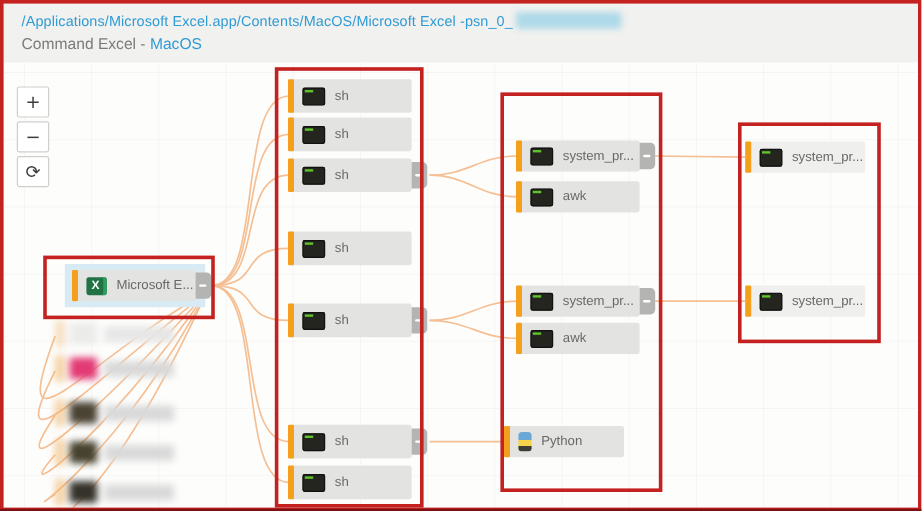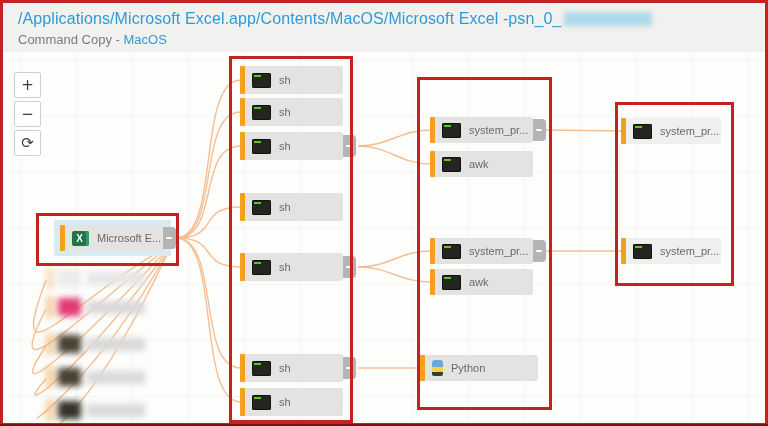--- a/index.html
+++ b/index.html
@@ -5,21 +5,21 @@
   html,body{margin:0;padding:0}
   body{
     width:768px;height:426px;position:relative;overflow:hidden;
     background:#fdfdfc;font-family:"Liberation Sans",sans-serif;
   }
   
   .header{
     position:absolute;top:3px;left:3px;right:3px;height:49px;
     background:#f1f1ef;box-sizing:border-box;padding:7px 0 0 15px;z-index:10;
   }
-  .title{font-size:16px;color:var(--title-blue);white-space:nowrap;letter-spacing:.1px}
+  .title{font-size:12px;color:var(--title-blue);white-space:nowrap;letter-spacing:.1px}
   .blur-chip{
     display:inline-block;width:88px;height:14px;background:#aed9e8;
     border-radius:2px;filter:blur(2.5px);vertical-align:-2px;margin-left:3px;
   }
   .subtitle{font-size:13px;color:#7b7b78;margin-top:4px}
   .copy{color:var(--title-blue);cursor:pointer;text-decoration:none}
   
   .canvas{
     position:absolute;left:3px;right:3px;top:52px;bottom:3px;background:#fdfdfc;
     background-image:
@@ -66,21 +66,21 @@
   
   .hlbox{position:absolute;border:3px solid var(--highlight-red);z-index:40;pointer-events:none}
   .frame{position:absolute;inset:0;border:3px solid var(--highlight-red);z-index:50;pointer-events:none}
   .bottom-dark{position:absolute;left:0;right:0;bottom:0;height:2px;background:#7c1013;z-index:55;pointer-events:none}
 </style>
 </head>
 <body>
 
 <div class="header">
   <div class="title"><span>/Applications/Microsoft Excel.app/Contents/MacOS/Microsoft Excel -psn_0_</span><span class="blur-chip"></span></div>
-  <div class="subtitle"><span>Command Copy -</span> <a class="copy" href="#">MacOS</a></div>
+  <div class="subtitle"><span>Command Excel -</span> <a class="copy" href="#">MacOS</a></div>
 </div>
 
 <div class="canvas">
 
   <svg class="edges" width="762" height="371" viewBox="3 52 762 371">
     <g fill="none" style="stroke:var(--edge-orange);stroke-width:1.4;opacity:.85">
 
       <path class="edge" d="M176,238 C221,238 196,80 241,80"></path>
       <path class="edge" d="M176,238 C221,238 196,112 241,112"></path>
       <path class="edge" d="M176,238 C221,238 196,146 241,146"></path>
@@ -177,21 +177,21 @@
   <span class="accent"></span>
   <span class="nicon icon-terminal"></span>
   <span class="nlabel">system_pr...</span>
   <span class="handle"></span>
 </div>
 <div class="node" style="left:430px;top:269px;width:103px;height:26px">
   <span class="accent"></span>
   <span class="nicon icon-terminal"></span>
   <span class="nlabel">awk</span>
 </div>
-<div class="node" style="left:420px;top:355px;width:118px;height:26px">
+<div class="node" style="left:420px;top:355px;width:100px;height:26px">
   <span class="accent"></span>
   <span class="nicon icon-python"></span>
   <span class="nlabel">Python</span>
 </div>
 
 <div class="node node--light" style="left:621px;top:118px;width:100px;height:26px">
   <span class="accent"></span>
   <span class="nicon icon-terminal"></span>
   <span class="nlabel">system_pr...</span>
 </div>

